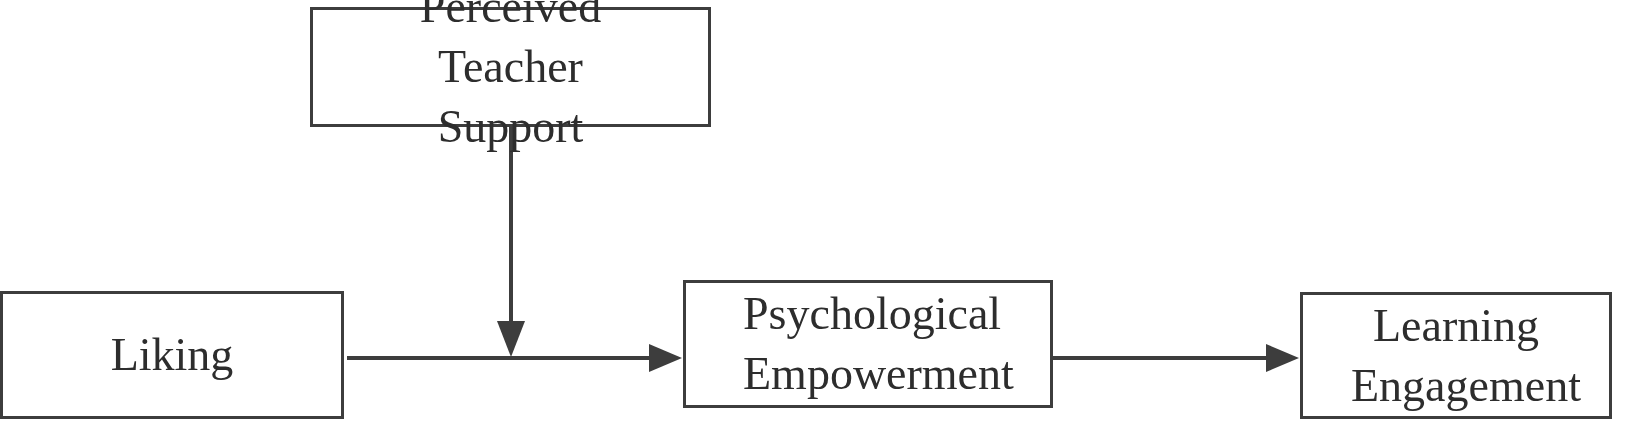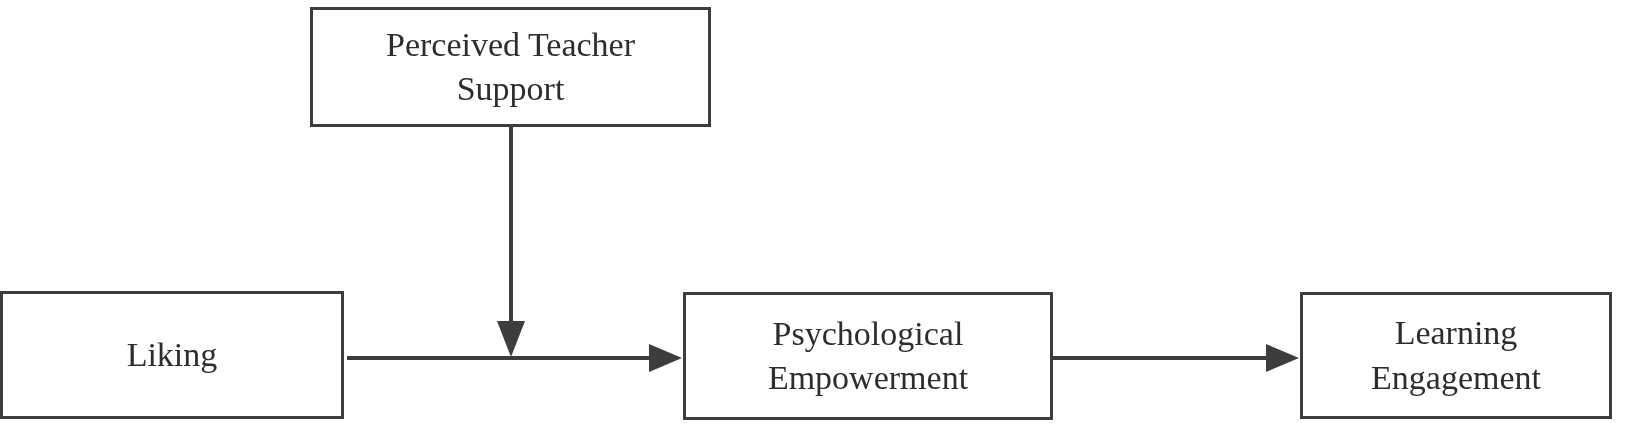--- a/index.html
+++ b/index.html
@@ -36,28 +36,28 @@
   }
   .node {
     position: absolute;
     border: 3px solid var(--line-color);
     background: var(--bg-color);
     display: flex;
     align-items: center;
     justify-content: center;
     text-align: center;
     color: var(--text-color);
-    font-size: 34px;
+    font-size: 46px;
     line-height: 1.3;
   }
   .node .label { display: inline-block; }
   .node-teacher    { left: 310px;  top: 7px;   width: 401px; height: 120px; }
   .node-teacher .label    { max-width: 300px; }
   .node-liking     { left: 0;    top: 291px; width: 344px; height: 128px; }
-  .node-empowerment{ left: 683px;  top: 292px; width: 370px; height: 128px; }
+  .node-empowerment{ left: 683px;  top: 280px; width: 370px; height: 128px; }
   .node-empowerment .label { max-width: 250px; }
   .node-engagement { left: 1300px; top: 292px; width: 312px; height: 127px; }
   .node-engagement .label  { max-width: 210px; }
 </style>
 </head>
 <body>
 
 <div class="canvas">
 
   <svg class="arrows" width="1650" height="428" viewBox="0 0 1650 428">

